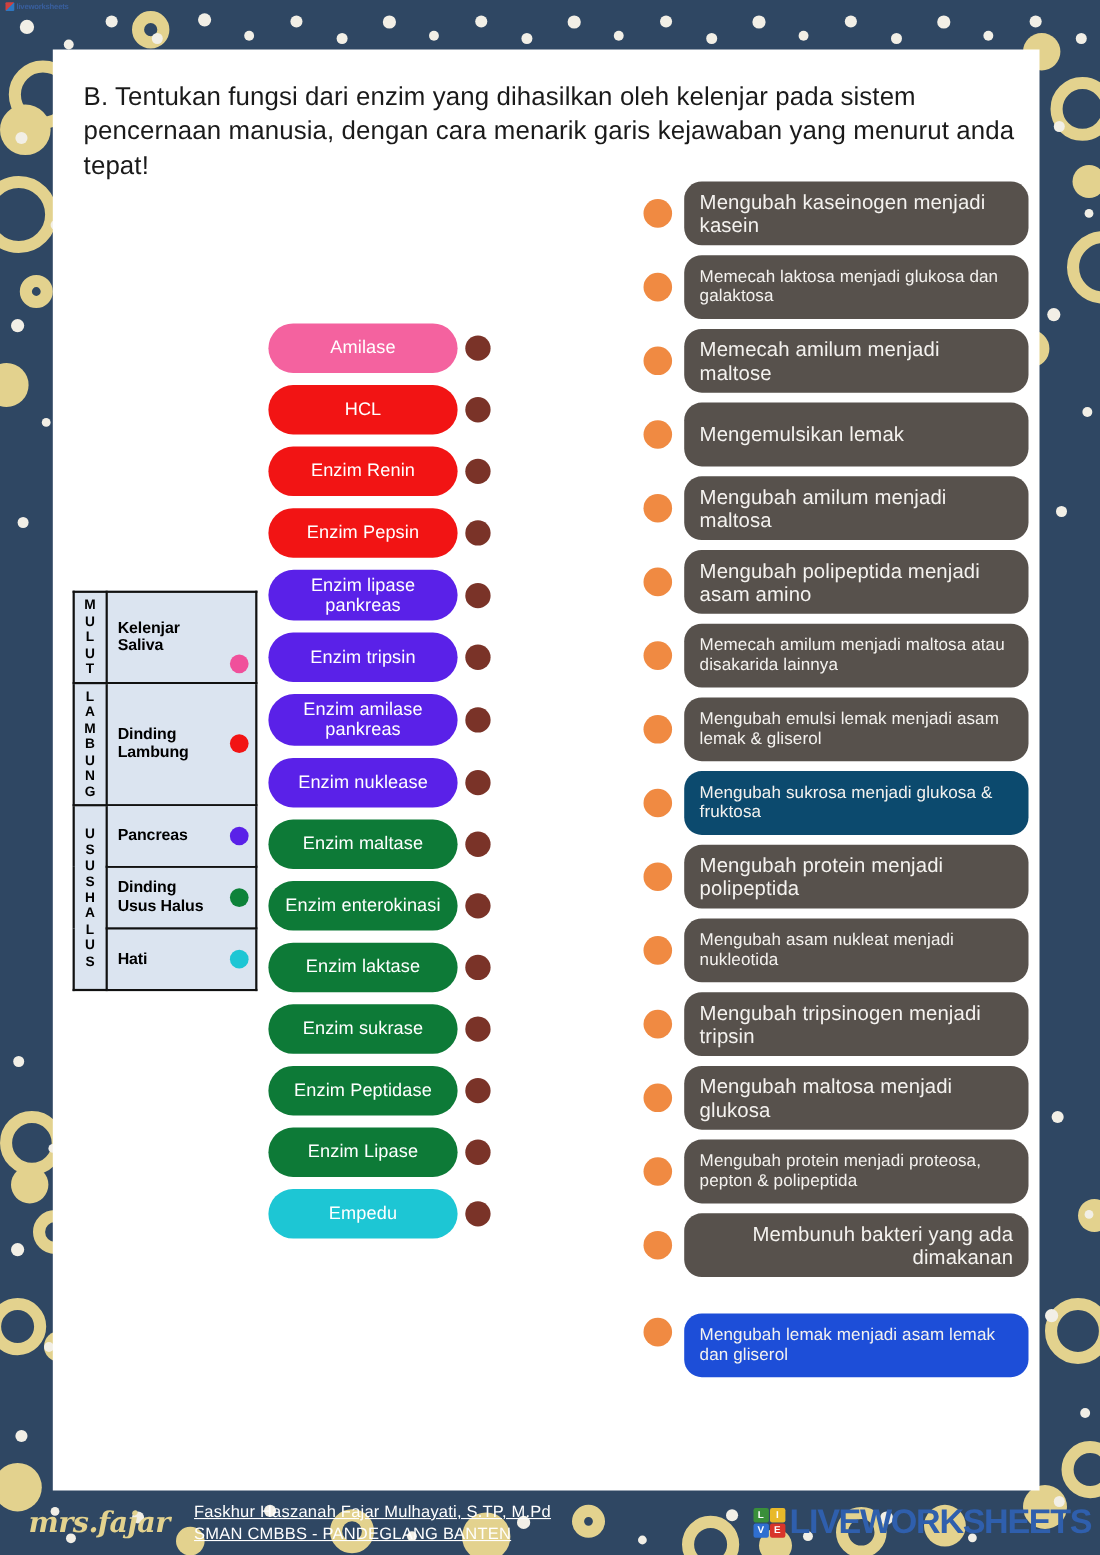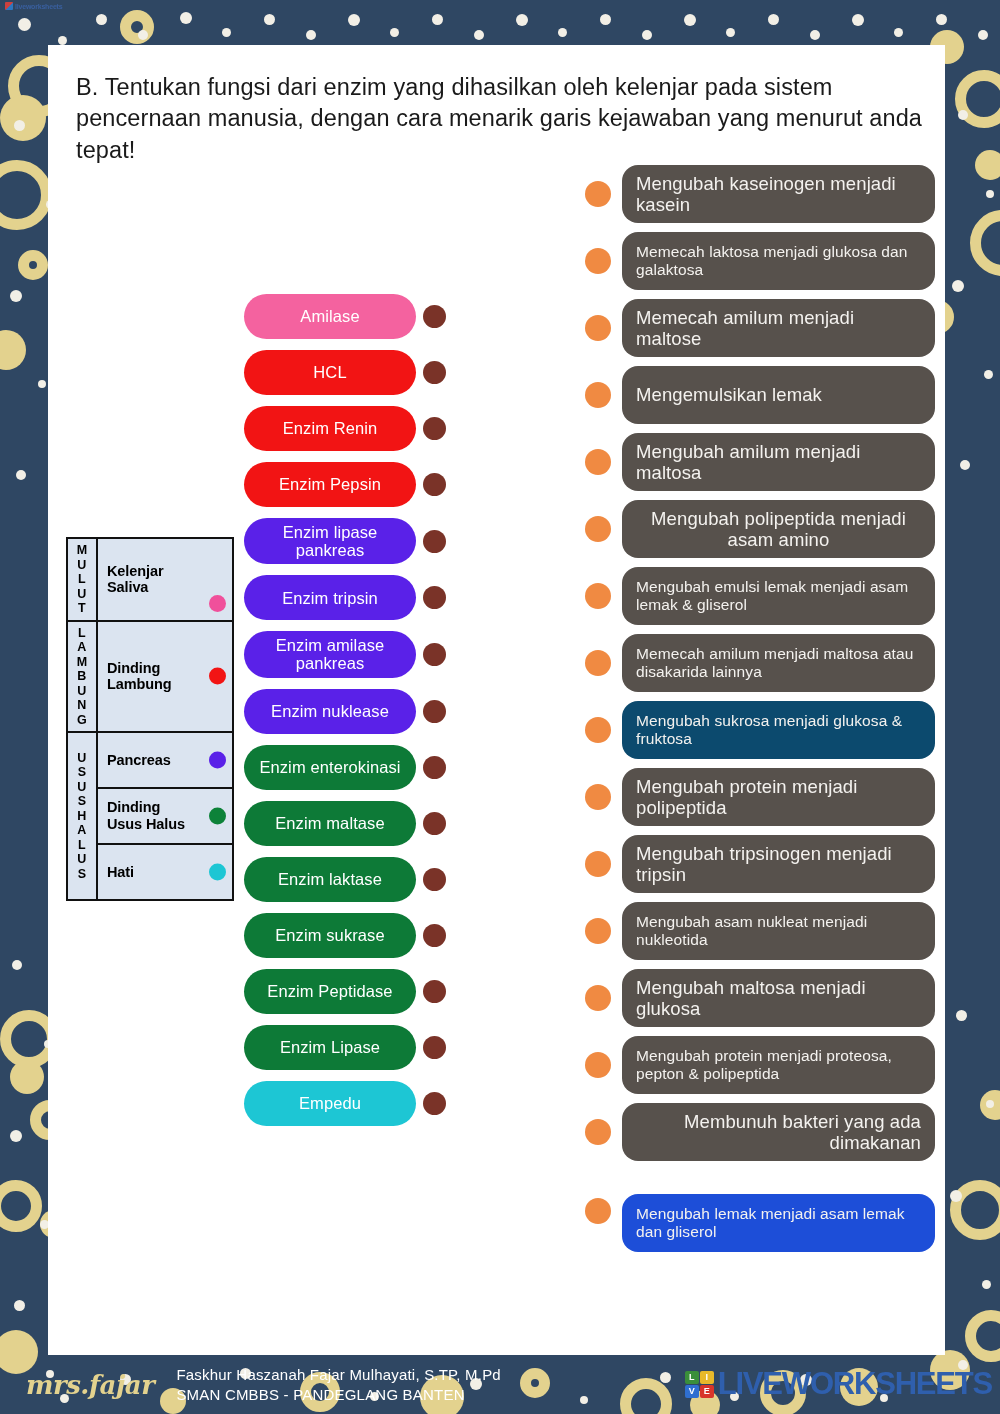--- a/index.html
+++ b/index.html
@@ -127,21 +127,21 @@
     position: absolute; left: 0; bottom: 0; width: 1000px; height: 59px;
     z-index: 4; display: flex; align-items: center;
   }
   #brand-logo {
     margin-left: 26px; font-family: "DejaVu Serif", serif;
     font-style: italic; font-size: 26px; font-weight: bold;
     color: #e3d28e; letter-spacing: -.5px;
   }
   #teacher-block {
     margin-left: 22px; color: #ffffff;
-    font-size: 15px; line-height: 1.3; letter-spacing: .2px;
+    font-size: 15px; line-height: 1.3; letter-spacing: .2px; text-decoration: underline;
   }
   #lws-logo {
     position: absolute; right: 8px; top: 11px;
     display: flex; align-items: center; gap: 4px;
   }
   #lws-tiles { display: grid; grid-template-columns: 14px 14px; gap: 1px; }
   .lws-tile {
     width: 14px; height: 13px; border-radius: 2px;
     color: #fff; font-size: 9px; font-weight: bold;
     display: flex; align-items: center; justify-content: center;
@@ -314,28 +314,28 @@
       </div>
       <div class="enzyme-row">
         <div class="enzyme-pill" style="background: rgb(90, 33, 232);">Enzim amilase pankreas</div>
         <div class="enz-dot" style="background: rgb(122, 51, 40);"></div>
       </div>
       <div class="enzyme-row">
         <div class="enzyme-pill" style="background: rgb(90, 33, 232);">Enzim nuklease</div>
         <div class="enz-dot" style="background: rgb(122, 51, 40);"></div>
       </div>
       <div class="enzyme-row">
+        <div class="enzyme-pill" style="background: rgb(13, 122, 55);">Enzim maltase</div>
+        <div class="enz-dot" style="background: rgb(122, 51, 40);"></div>
+      </div>
+      <div class="enzyme-row">
         <div class="enzyme-pill" style="background: rgb(13, 122, 55);">Enzim enterokinasi</div>
         <div class="enz-dot" style="background: rgb(122, 51, 40);"></div>
       </div>
       <div class="enzyme-row">
-        <div class="enzyme-pill" style="background: rgb(13, 122, 55);">Enzim maltase</div>
-        <div class="enz-dot" style="background: rgb(122, 51, 40);"></div>
-      </div>
-      <div class="enzyme-row">
         <div class="enzyme-pill" style="background: rgb(13, 122, 55);">Enzim laktase</div>
         <div class="enz-dot" style="background: rgb(122, 51, 40);"></div>
       </div>
       <div class="enzyme-row">
         <div class="enzyme-pill" style="background: rgb(13, 122, 55);">Enzim sukrase</div>
         <div class="enz-dot" style="background: rgb(122, 51, 40);"></div>
       </div>
       <div class="enzyme-row">
         <div class="enzyme-pill" style="background: rgb(13, 122, 55);">Enzim Peptidase</div>
         <div class="enz-dot" style="background: rgb(122, 51, 40);"></div>
@@ -366,45 +366,45 @@
       <div class="function-row">
         <div class="fn-dot" style="background: rgb(240, 138, 66);"></div>
         <div class="function-box" style="background: rgb(87, 81, 76);">Mengemulsikan lemak</div>
       </div>
       <div class="function-row">
         <div class="fn-dot" style="background: rgb(240, 138, 66);"></div>
         <div class="function-box" style="background: rgb(87, 81, 76);">Mengubah amilum menjadi maltosa</div>
       </div>
       <div class="function-row">
         <div class="fn-dot" style="background: rgb(240, 138, 66);"></div>
-        <div class="function-box" style="background: rgb(87, 81, 76); text-align: center;">Mengubah polipeptida menjadi asam amino</div>
+        <div class="function-box" style="background: rgb(87, 81, 76);">Mengubah polipeptida menjadi asam amino</div>
+      </div>
+      <div class="function-row">
+        <div class="fn-dot" style="background: rgb(240, 138, 66);"></div>
+        <div class="function-box small" style="background: rgb(87, 81, 76);">Memecah amilum menjadi maltosa atau disakarida lainnya</div>
       </div>
       <div class="function-row">
         <div class="fn-dot" style="background: rgb(240, 138, 66);"></div>
         <div class="function-box small" style="background: rgb(87, 81, 76);">Mengubah emulsi lemak menjadi asam lemak &amp; gliserol</div>
       </div>
       <div class="function-row">
         <div class="fn-dot" style="background: rgb(240, 138, 66);"></div>
-        <div class="function-box small" style="background: rgb(87, 81, 76);">Memecah amilum menjadi maltosa atau disakarida lainnya</div>
-      </div>
-      <div class="function-row">
-        <div class="fn-dot" style="background: rgb(240, 138, 66);"></div>
         <div class="function-box small" style="background: #0c4a6e;">Mengubah sukrosa menjadi glukosa &amp; fruktosa</div>
       </div>
       <div class="function-row">
         <div class="fn-dot" style="background: rgb(240, 138, 66);"></div>
         <div class="function-box" style="background: rgb(87, 81, 76);">Mengubah protein menjadi polipeptida</div>
       </div>
       <div class="function-row">
         <div class="fn-dot" style="background: rgb(240, 138, 66);"></div>
+        <div class="function-box small" style="background: rgb(87, 81, 76);">Mengubah asam nukleat menjadi nukleotida</div>
+      </div>
+      <div class="function-row">
+        <div class="fn-dot" style="background: rgb(240, 138, 66);"></div>
         <div class="function-box" style="background: rgb(87, 81, 76);">Mengubah tripsinogen menjadi tripsin</div>
-      </div>
-      <div class="function-row">
-        <div class="fn-dot" style="background: rgb(240, 138, 66);"></div>
-        <div class="function-box small" style="background: rgb(87, 81, 76);">Mengubah asam nukleat menjadi nukleotida</div>
       </div>
       <div class="function-row">
         <div class="fn-dot" style="background: rgb(240, 138, 66);"></div>
         <div class="function-box" style="background: rgb(87, 81, 76);">Mengubah maltosa menjadi glukosa</div>
       </div>
       <div class="function-row">
         <div class="fn-dot" style="background: rgb(240, 138, 66);"></div>
         <div class="function-box small" style="background: rgb(87, 81, 76);">Mengubah protein menjadi proteosa, pepton &amp; polipeptida</div>
       </div>
       <div class="function-row">

